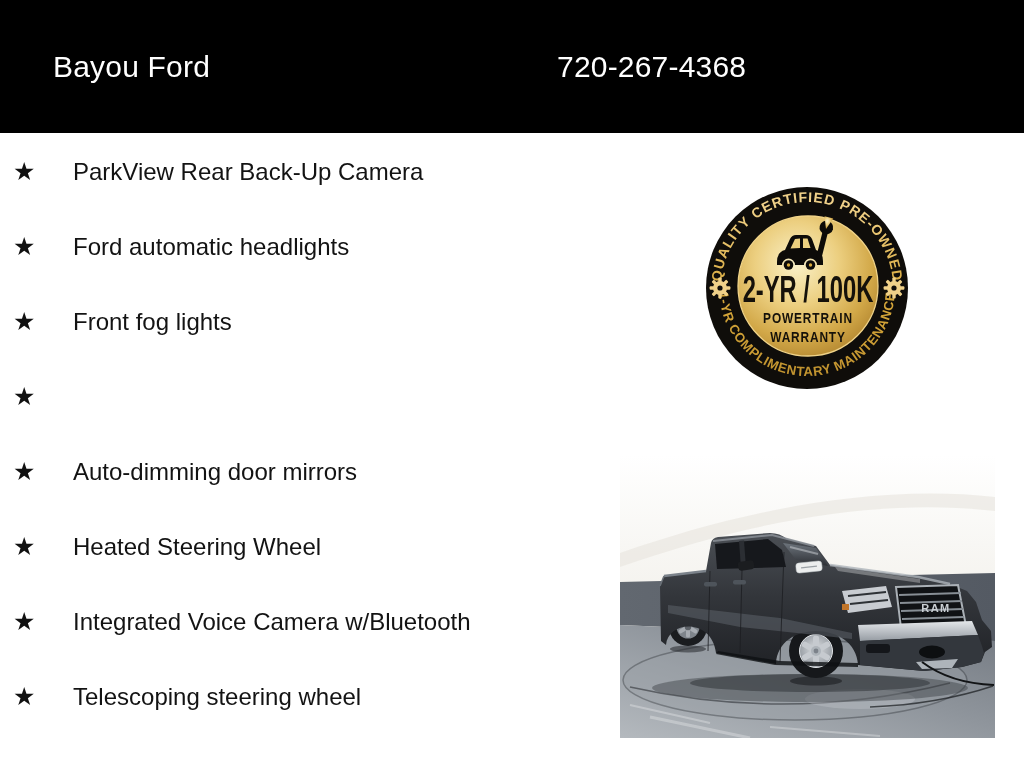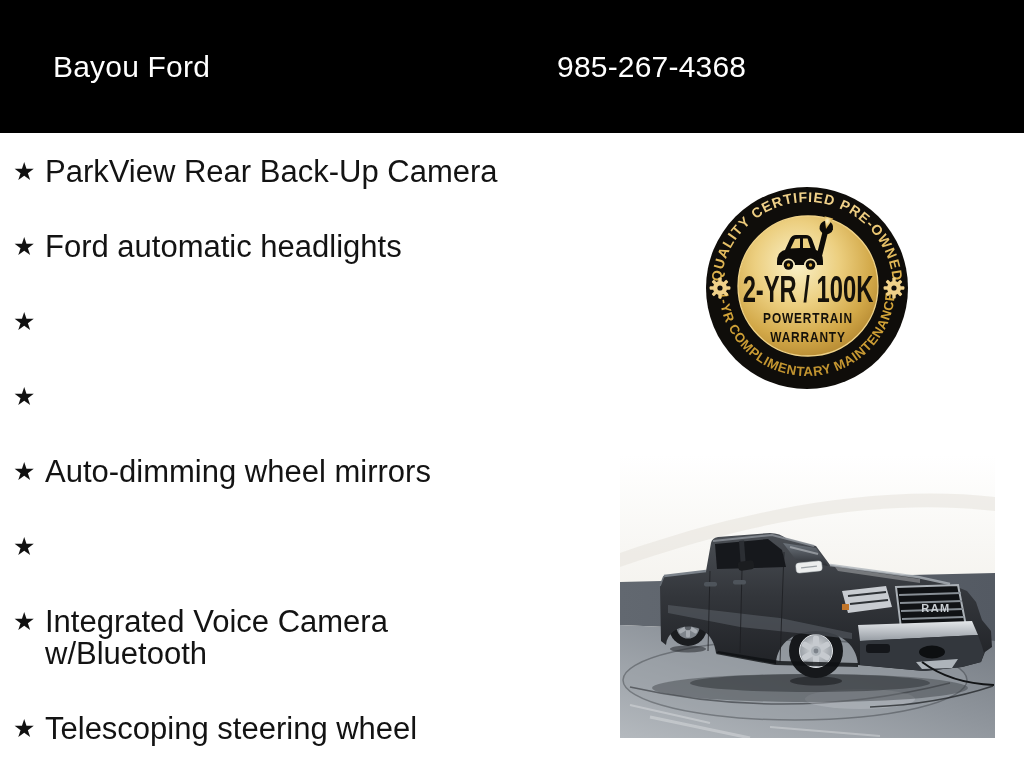--- a/index.html
+++ b/index.html
@@ -30,63 +30,65 @@
   .features li {
     display:flex; align-items:flex-start;
     margin:0 0 43px 0; color:#131313;
   }
   .features .star {
     flex:0 0 32px; width:32px;
     font-family:"DejaVu Sans", sans-serif;
     font-size:25px; line-height:32px; color:#111111;
   }
   .features .feat-text {
-    font-size:31px; line-height:32px; max-width:470px;
+    font-size:24px; line-height:32px; max-width:470px;margin-left:28px;
   }
   
   .badge { position:absolute; left:703px; top:185px; width:206px; height:206px; }
   .badge svg { display:block; }
   
   .photo {
     position:absolute; left:620px; top:455px; width:375px; height:283px;
     overflow:hidden; background:#a3a3a3;text-align:right;
   }
   .photo svg { display:block; }
 </style>
 </head>
 <body>
 
 <div class="canvas">
 
   <div class="header">
     <div class="dealer">Bayou Ford</div>
-    <div class="phone">985-267-4368</div>
+    <div class="phone">720-267-4368</div>
   </div>
 
   <ul class="features">
     <li>
       <span class="star">★</span>
       <span class="feat-text">ParkView Rear Back-Up Camera</span>
     </li>
     <li>
       <span class="star">★</span>
       <span class="feat-text">Ford automatic headlights</span>
     </li>
     <li>
       <span class="star">★</span>
-    </li>
-    <li>
-      <span class="star">★</span>
-    </li>
-    <li>
-      <span class="star">★</span>
-      <span class="feat-text">Auto-dimming wheel mirrors</span>
-    </li>
-    <li>
-      <span class="star">★</span>
+      <span class="feat-text">Front fog lights</span>
+    </li>
+    <li>
+      <span class="star">★</span>
+    </li>
+    <li>
+      <span class="star">★</span>
+      <span class="feat-text">Auto-dimming door mirrors</span>
+    </li>
+    <li>
+      <span class="star">★</span>
+      <span class="feat-text">Heated Steering Wheel</span>
     </li>
     <li>
       <span class="star">★</span>
       <span class="feat-text">Integrated Voice Camera w/Bluetooth</span>
     </li>
     <li>
       <span class="star">★</span>
       <span class="feat-text">Telescoping steering wheel</span>
     </li>
   </ul>

